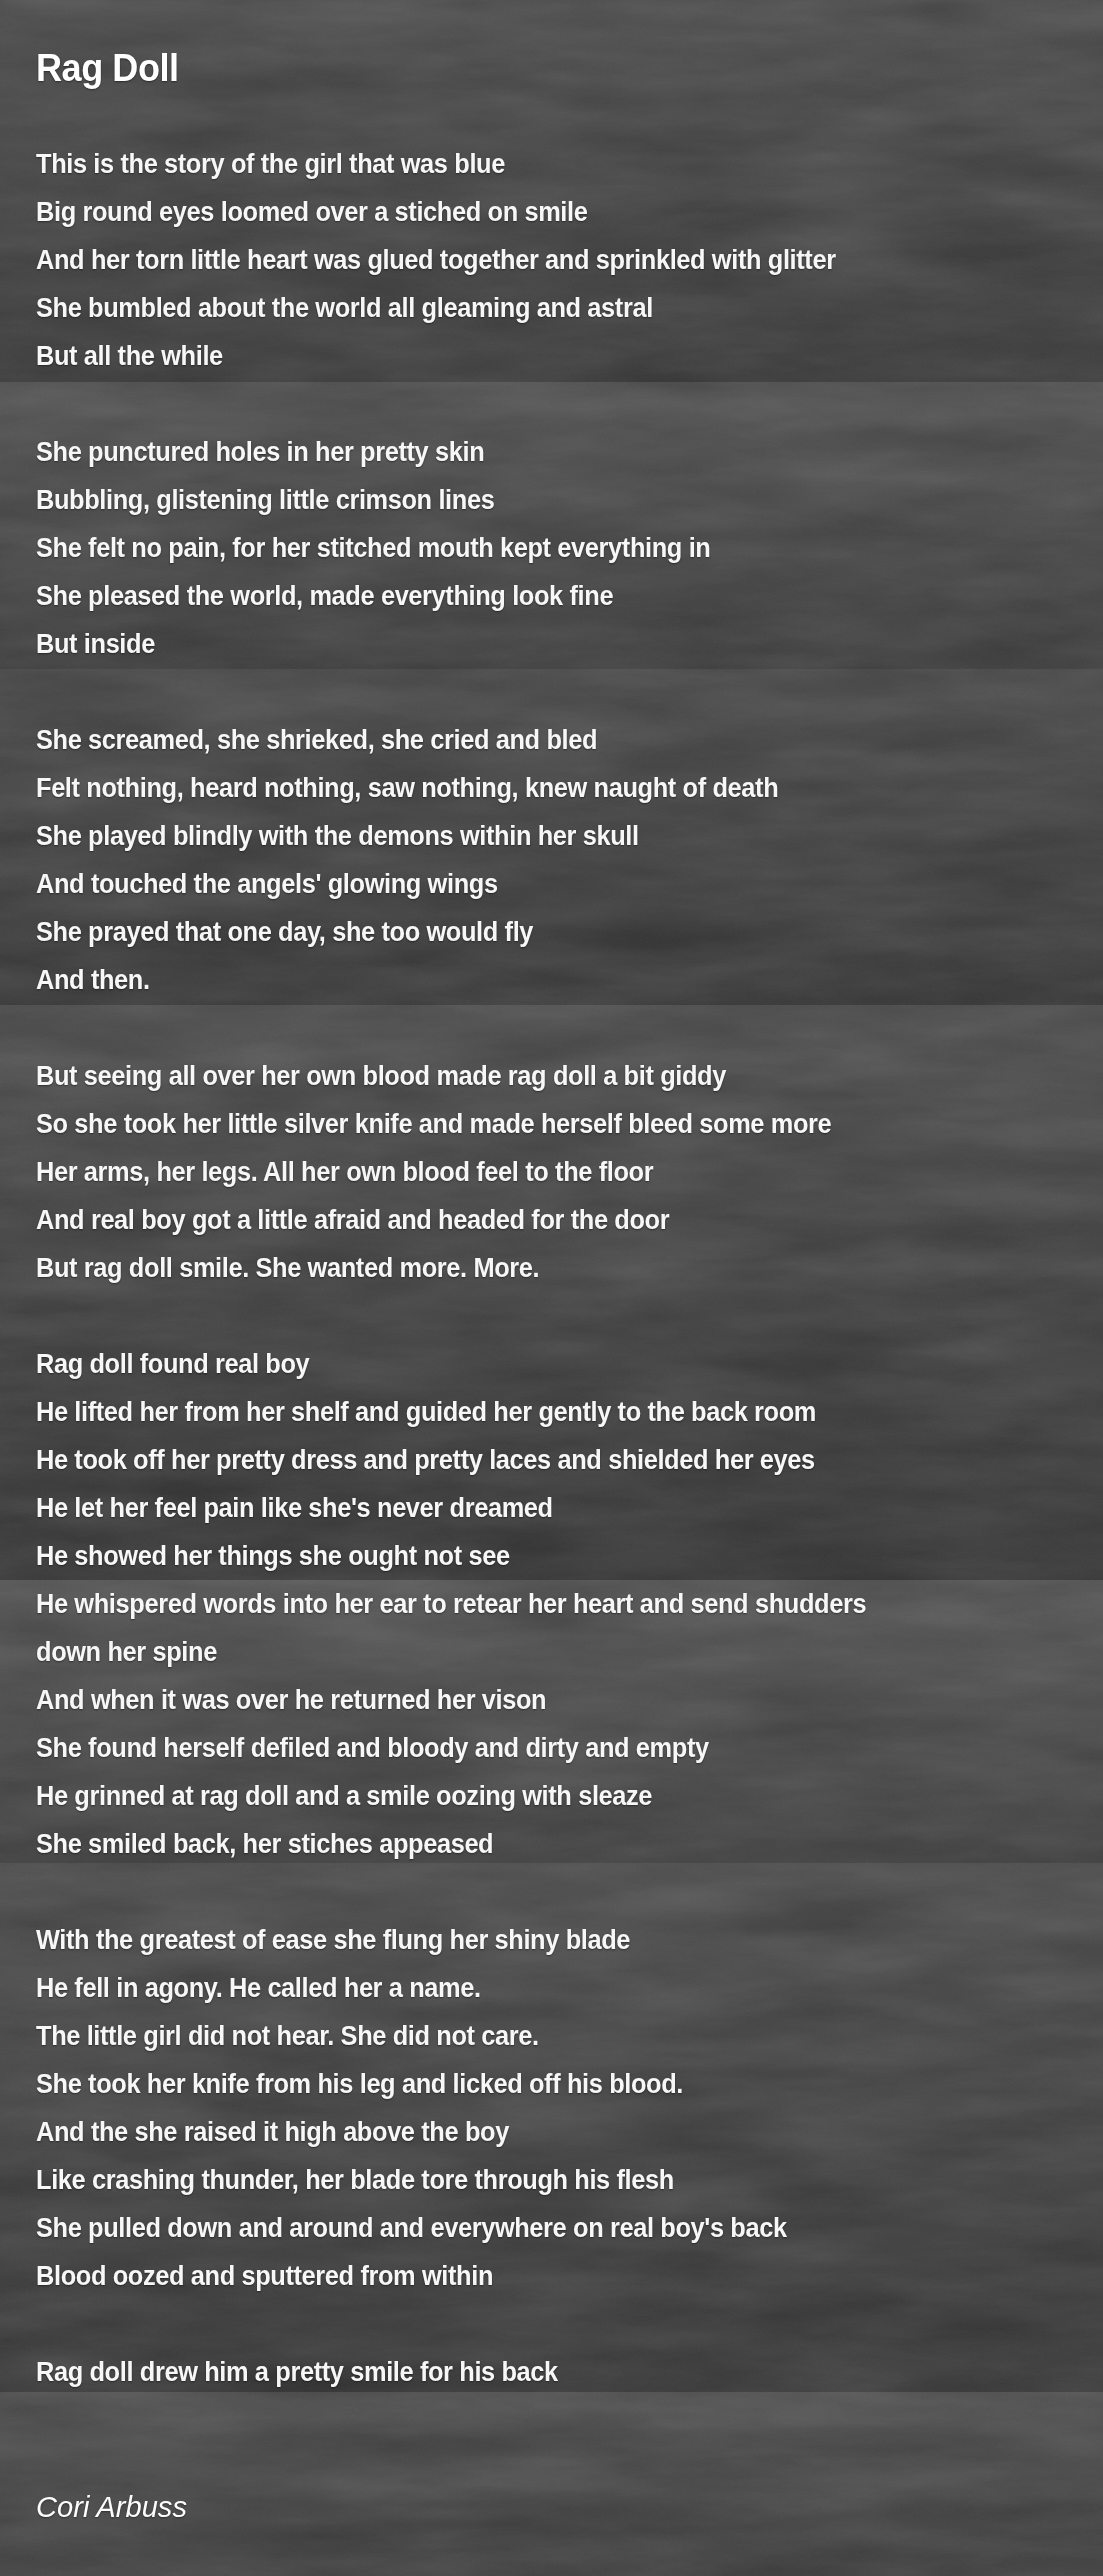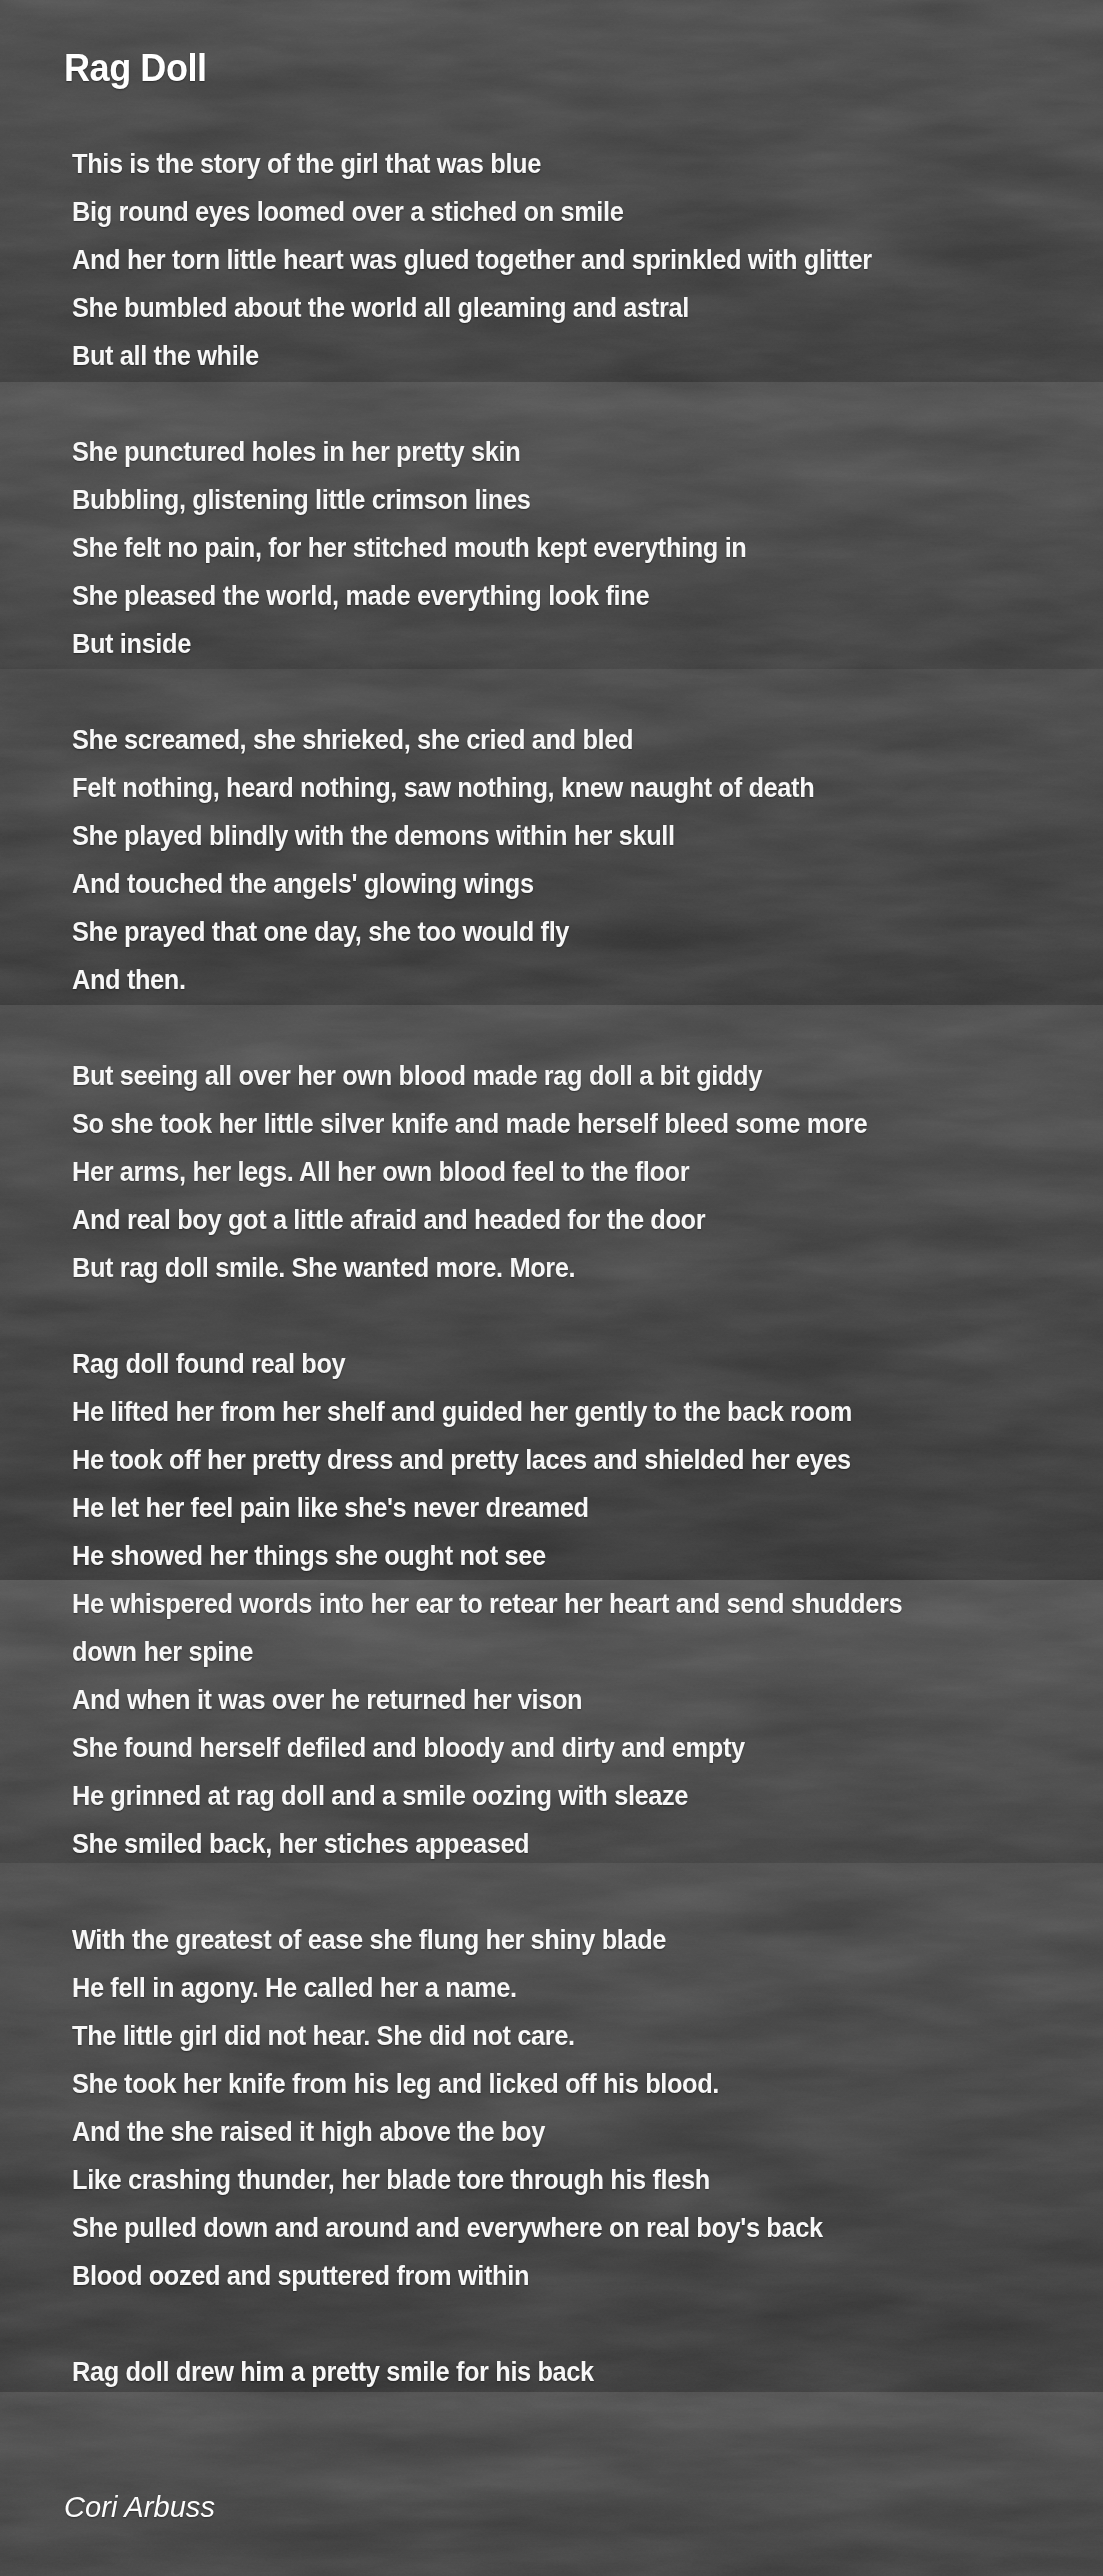--- a/index.html
+++ b/index.html
@@ -35,37 +35,37 @@
     inset: 0;
     z-index: 1;
     pointer-events: none;
   }
 
   
   .content {
     position: absolute;
     inset: 0;
     z-index: 2;
-    padding: 44px 37px 0 64px;
+    padding: 44px 37px 0 36px;
     box-sizing: border-box;
     color: #f7f7f7;
   }
   .poem-title {
     margin: 0;
     font-size: 38px;
     line-height: 48px;
     font-weight: bold;
     color: #ffffff;
     letter-spacing: -0.5px;
     transform: scaleX(0.95);
     transform-origin: 0 50%;
     text-shadow: 0 0.9px 1.8px rgba(0,0,0,0.45);
   }
   .stanza {
-    margin: 48px 0 0 8px;
+    margin: 48px 0 0 0;
   }
   .poem-line {
     font-size: 27px;
     line-height: 48px;
     font-weight: bold;
     white-space: nowrap;
     letter-spacing: -0.4px;
     transform: scaleX(0.94);
     transform-origin: 0 50%;
     text-shadow: 0 0.9px 1.8px rgba(0,0,0,0.45);

